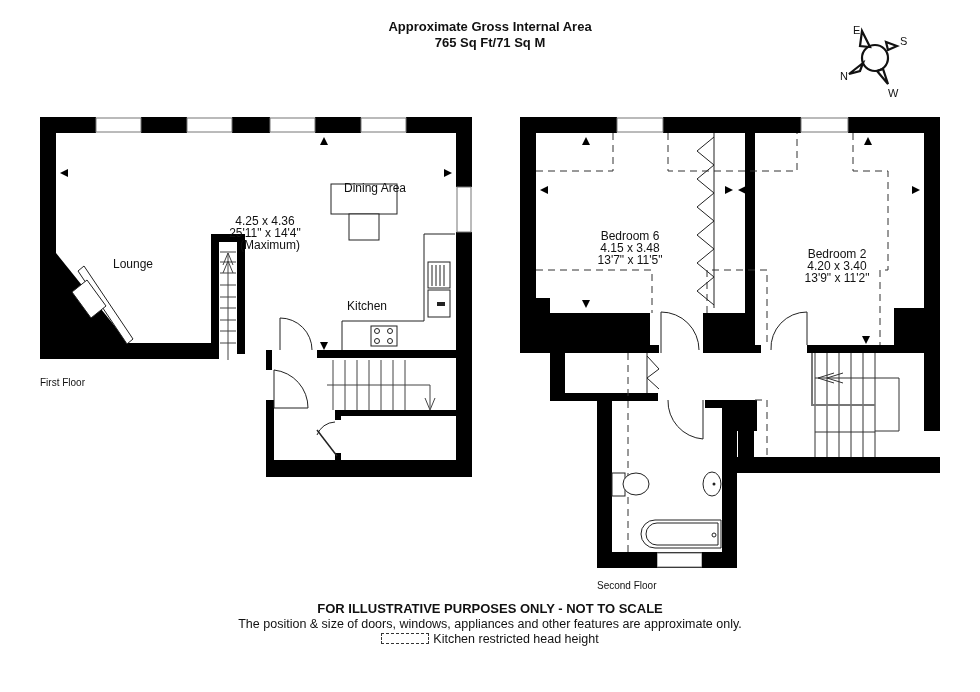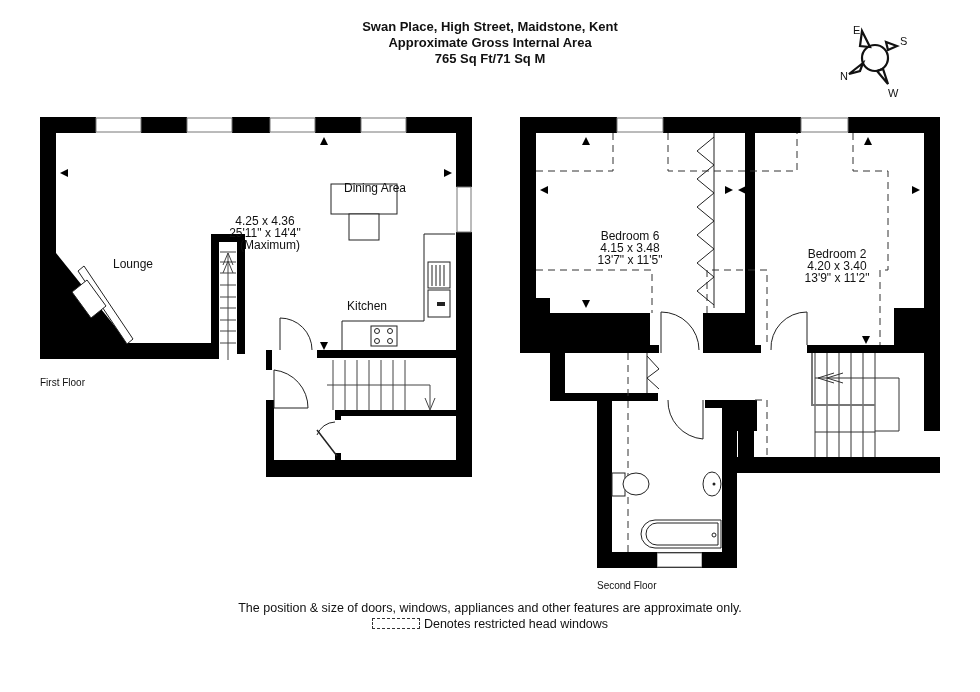--- a/index.html
+++ b/index.html
@@ -11,21 +11,20 @@
   .floor-lbl { position: absolute; font-weight: normal; font-size: 10px; }
   .footer { position: absolute; left: 0; top: 601px; width: 980px; text-align: center; font-size: 12.5px; line-height: 15.5px; }
   .footer .bold { font-weight: bold; font-size: 13px; }
   .dash-legend { display: inline-block; width: 46px; height: 9px; border: 1px dashed #333; vertical-align: -1px; margin-right: 4px; border-style: dashed; }
   .compass-lbl { position: absolute; font-size: 11px; }
 </style>
 </head>
 <body>
 
 <div class="header">
-  <div>Swan Place, High Street, Maidstone, Kent</div>
   <div>Approximate Gross Internal Area</div>
   <div>765 Sq Ft/71 Sq M</div>
 </div>
 
 <div>
   <svg class="plan" width="980" height="692" style="pointer-events:none">
     <g fill="none" stroke="#111" stroke-width="2.2">
       <circle cx="875" cy="58" r="13"></circle>
       <polygon points="862,31 870,47 860,46"></polygon>
       <polygon points="897,46 888,50 886,42"></polygon>
@@ -265,15 +264,16 @@
 
 <div class="lbl" style="left:590px;top:203px;width:80px">Bedroom 6</div>
 <div class="lbl" style="left:590px;top:215px;width:80px">4.15 x 3.48</div>
 <div class="lbl" style="left:590px;top:227px;width:80px">13'7" x 11'5"</div>
 <div class="lbl" style="left:797px;top:221px;width:80px">Bedroom 2</div>
 <div class="lbl" style="left:797px;top:233px;width:80px">4.20 x 3.40</div>
 <div class="lbl" style="left:797px;top:245px;width:80px">13'9" x 11'2"</div>
 <div class="floor-lbl" style="left:597px;top:580px">Second Floor</div>
 
 <div class="footer">
+  <div class="bold">FOR ILLUSTRATIVE PURPOSES ONLY - NOT TO SCALE</div>
   <div>The position &amp; size of doors, windows, appliances and other features are approximate only.</div>
-  <div><span class="dash-legend"></span><span>Denotes restricted head windows</span></div>
+  <div><span class="dash-legend"></span><span>Kitchen restricted head height</span></div>
 </div>
 
 </body></html>

